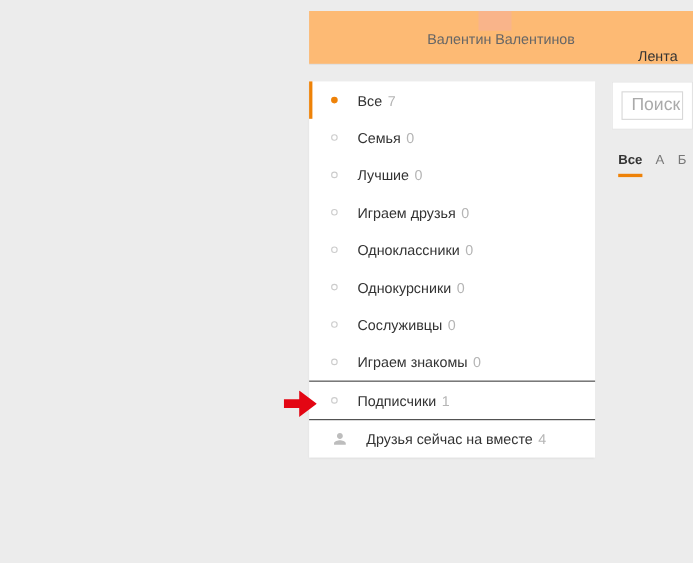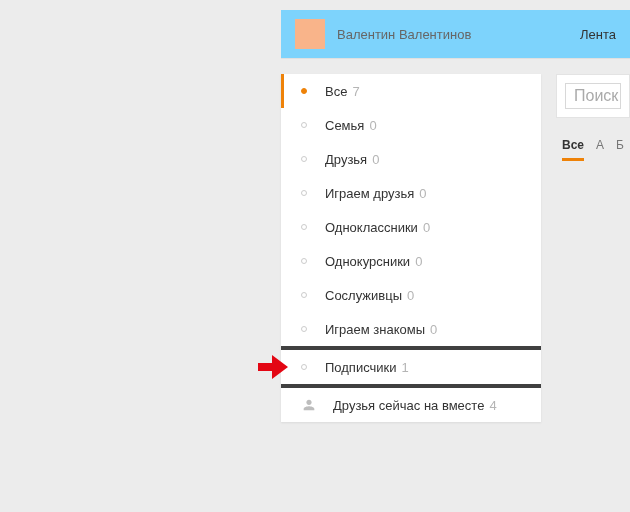--- a/index.html
+++ b/index.html
@@ -13,45 +13,46 @@
     color: #333;
   }
 
   
   .header {
     position: absolute;
     left: 281px;
     top: 10px;
     right: 0;
     height: 48px;
-    background: #7dd3fc;
+    background: #fdba74;
     display: flex;
     align-items: center;
     padding: 0 14px;
     box-shadow: 0 1px 0 rgba(0,0,0,.05);
+    flex-direction: column;
   }
   .avatar {
     width: 30px;
     height: 30px;
     background: #F9B48A;
     margin-right: 12px;
   }
   .username { color: #666; }
   .tab-feed { margin-left: auto; color: #333; }
 
   
   .sidebar {
     position: absolute;
     left: 281px;
     top: 74px;
     width: 260px;
     background: #fff;
     box-shadow: 0 1px 2px rgba(0,0,0,.08);
   }
-  .group { border-top: 4px solid #404040; }
+  .group { border-top: 1px solid #404040; }
   .group:first-child { border-top: none; }
   .item {
     display: flex;
     align-items: center;
     height: 34px;
     padding: 0 14px 0 20px;
     position: relative;
     cursor: pointer;
   }
   .item .bullet {
@@ -152,21 +153,21 @@
       <span class="label">Все</span>
       <span class="count">7</span>
     </div>
     <div class="item">
       <span class="bullet"></span>
       <span class="label">Семья</span>
       <span class="count">0</span>
     </div>
     <div class="item">
       <span class="bullet"></span>
-      <span class="label">Друзья</span>
+      <span class="label">Лучшие</span>
       <span class="count">0</span>
     </div>
     <div class="item">
       <span class="bullet"></span>
       <span class="label">Играем друзья</span>
       <span class="count">0</span>
     </div>
     <div class="item">
       <span class="bullet"></span>
       <span class="label">Одноклассники</span>

